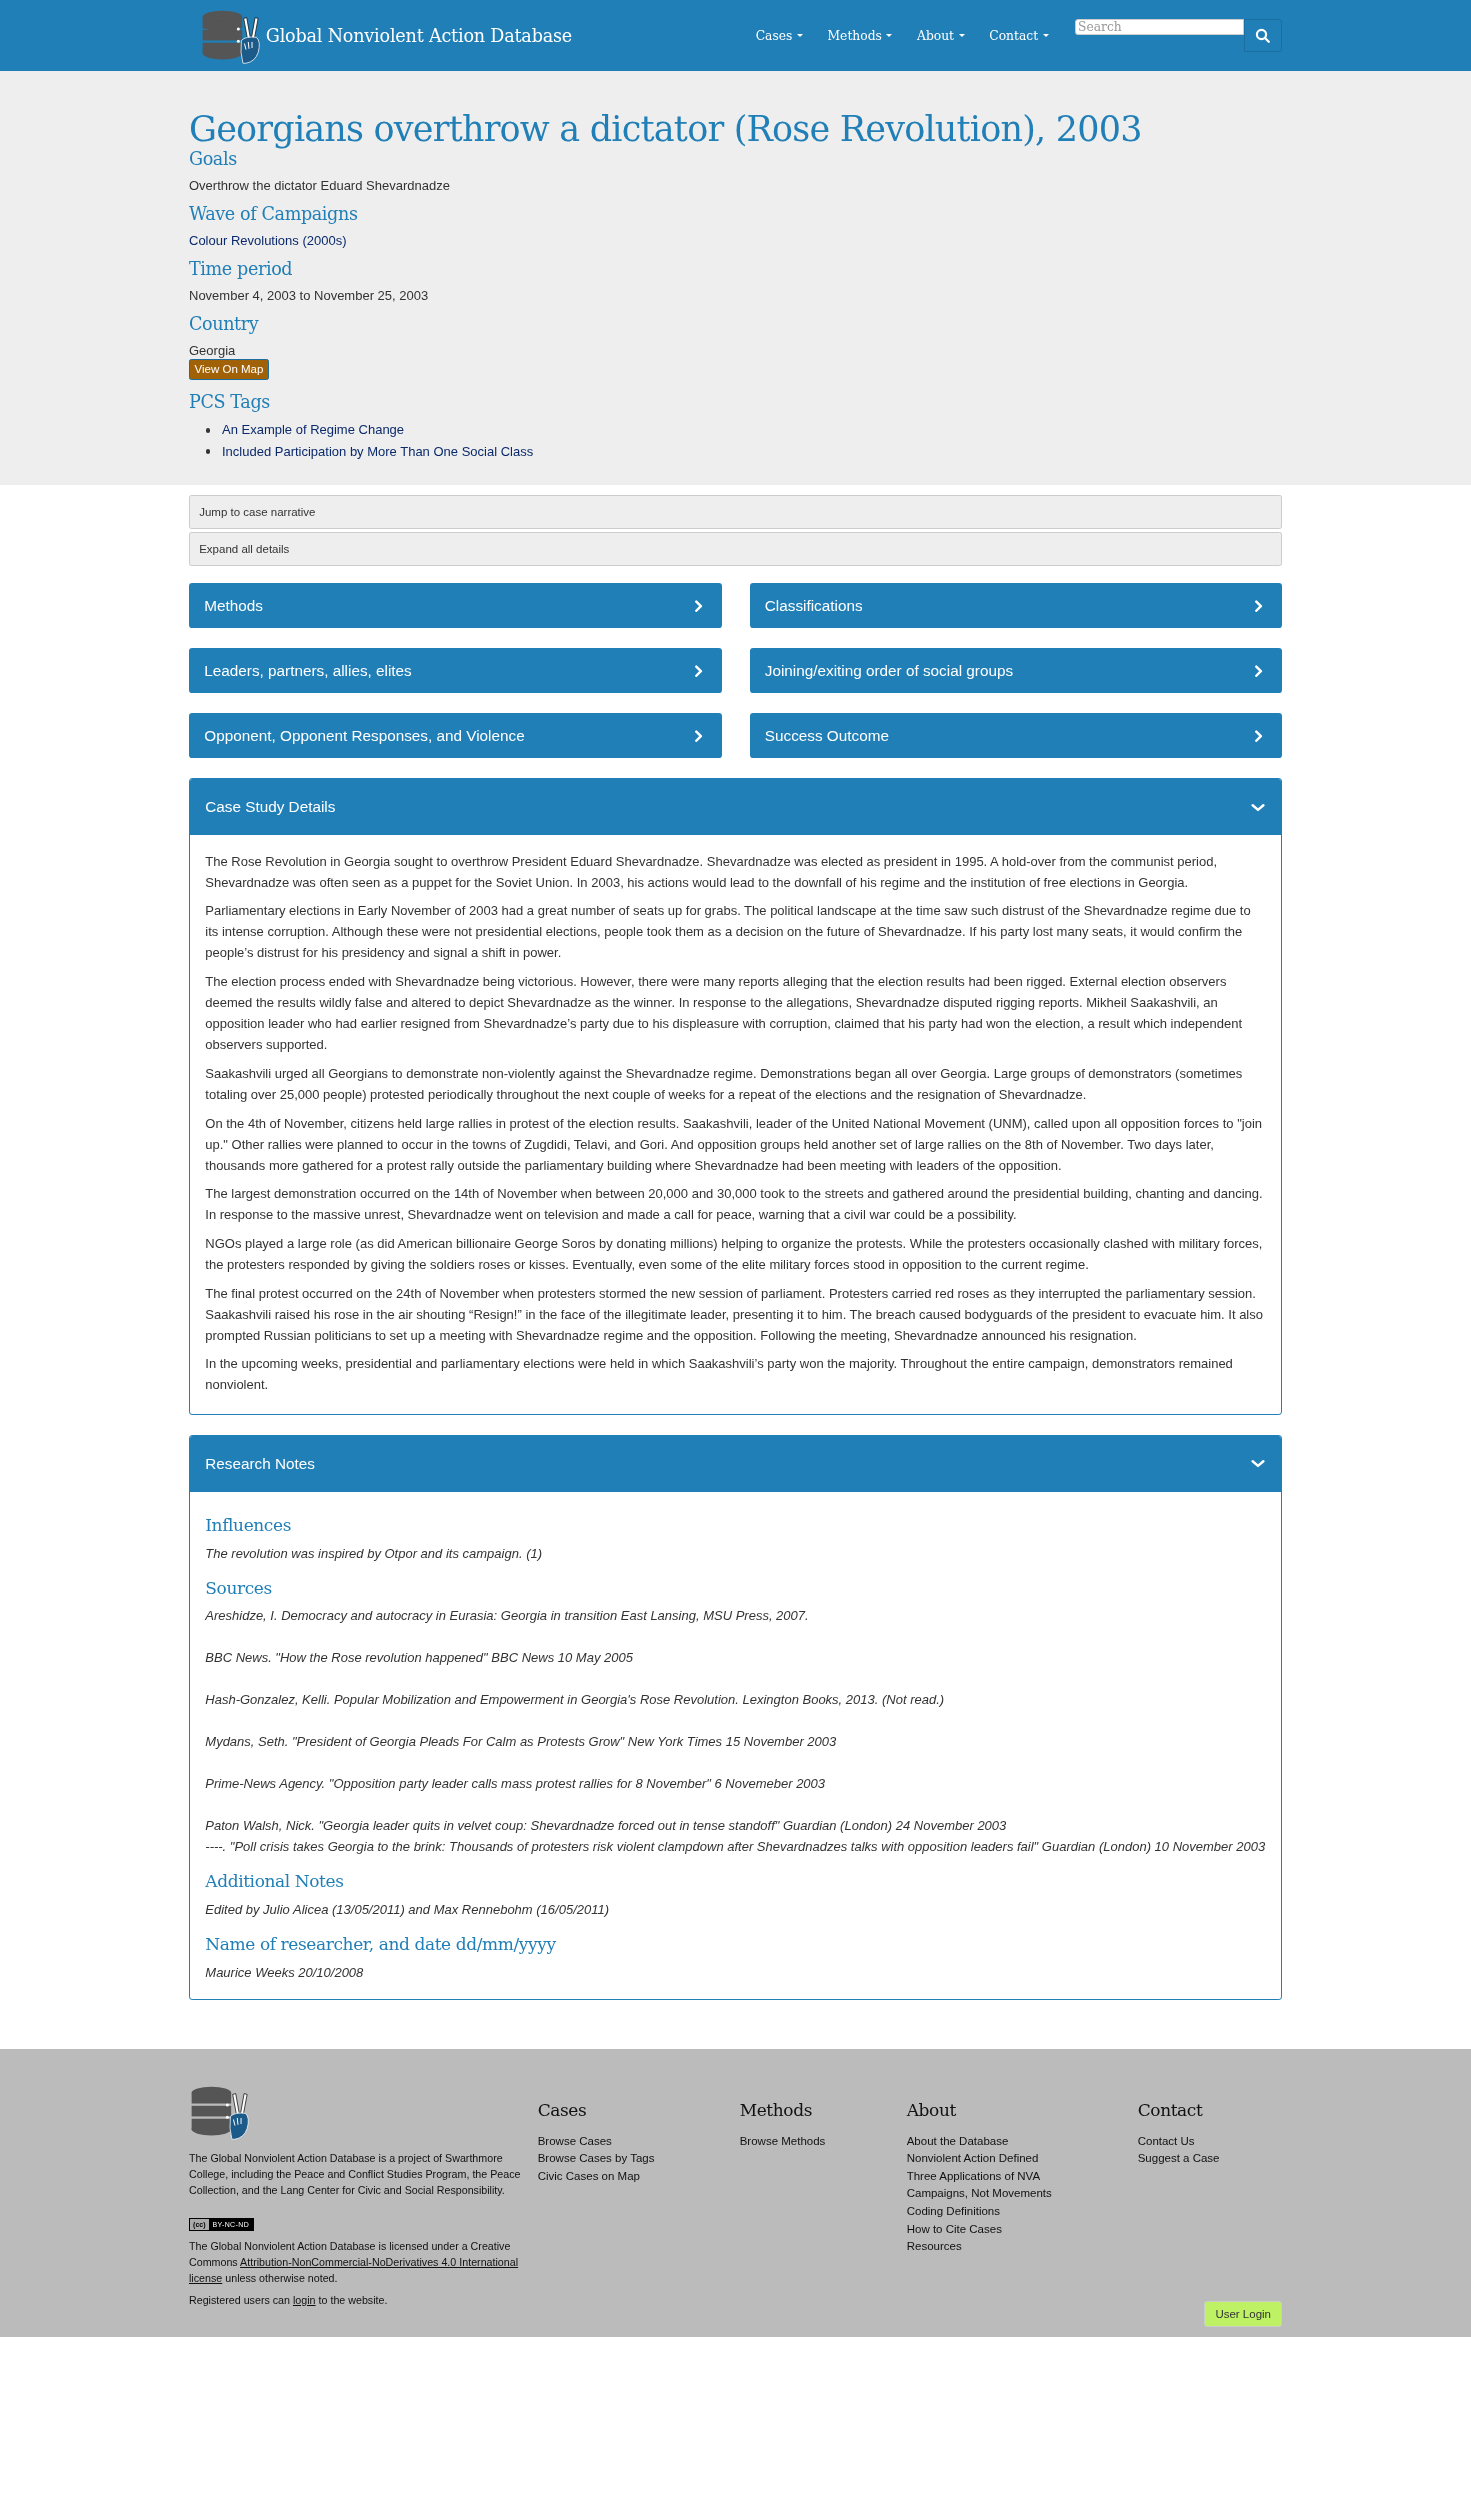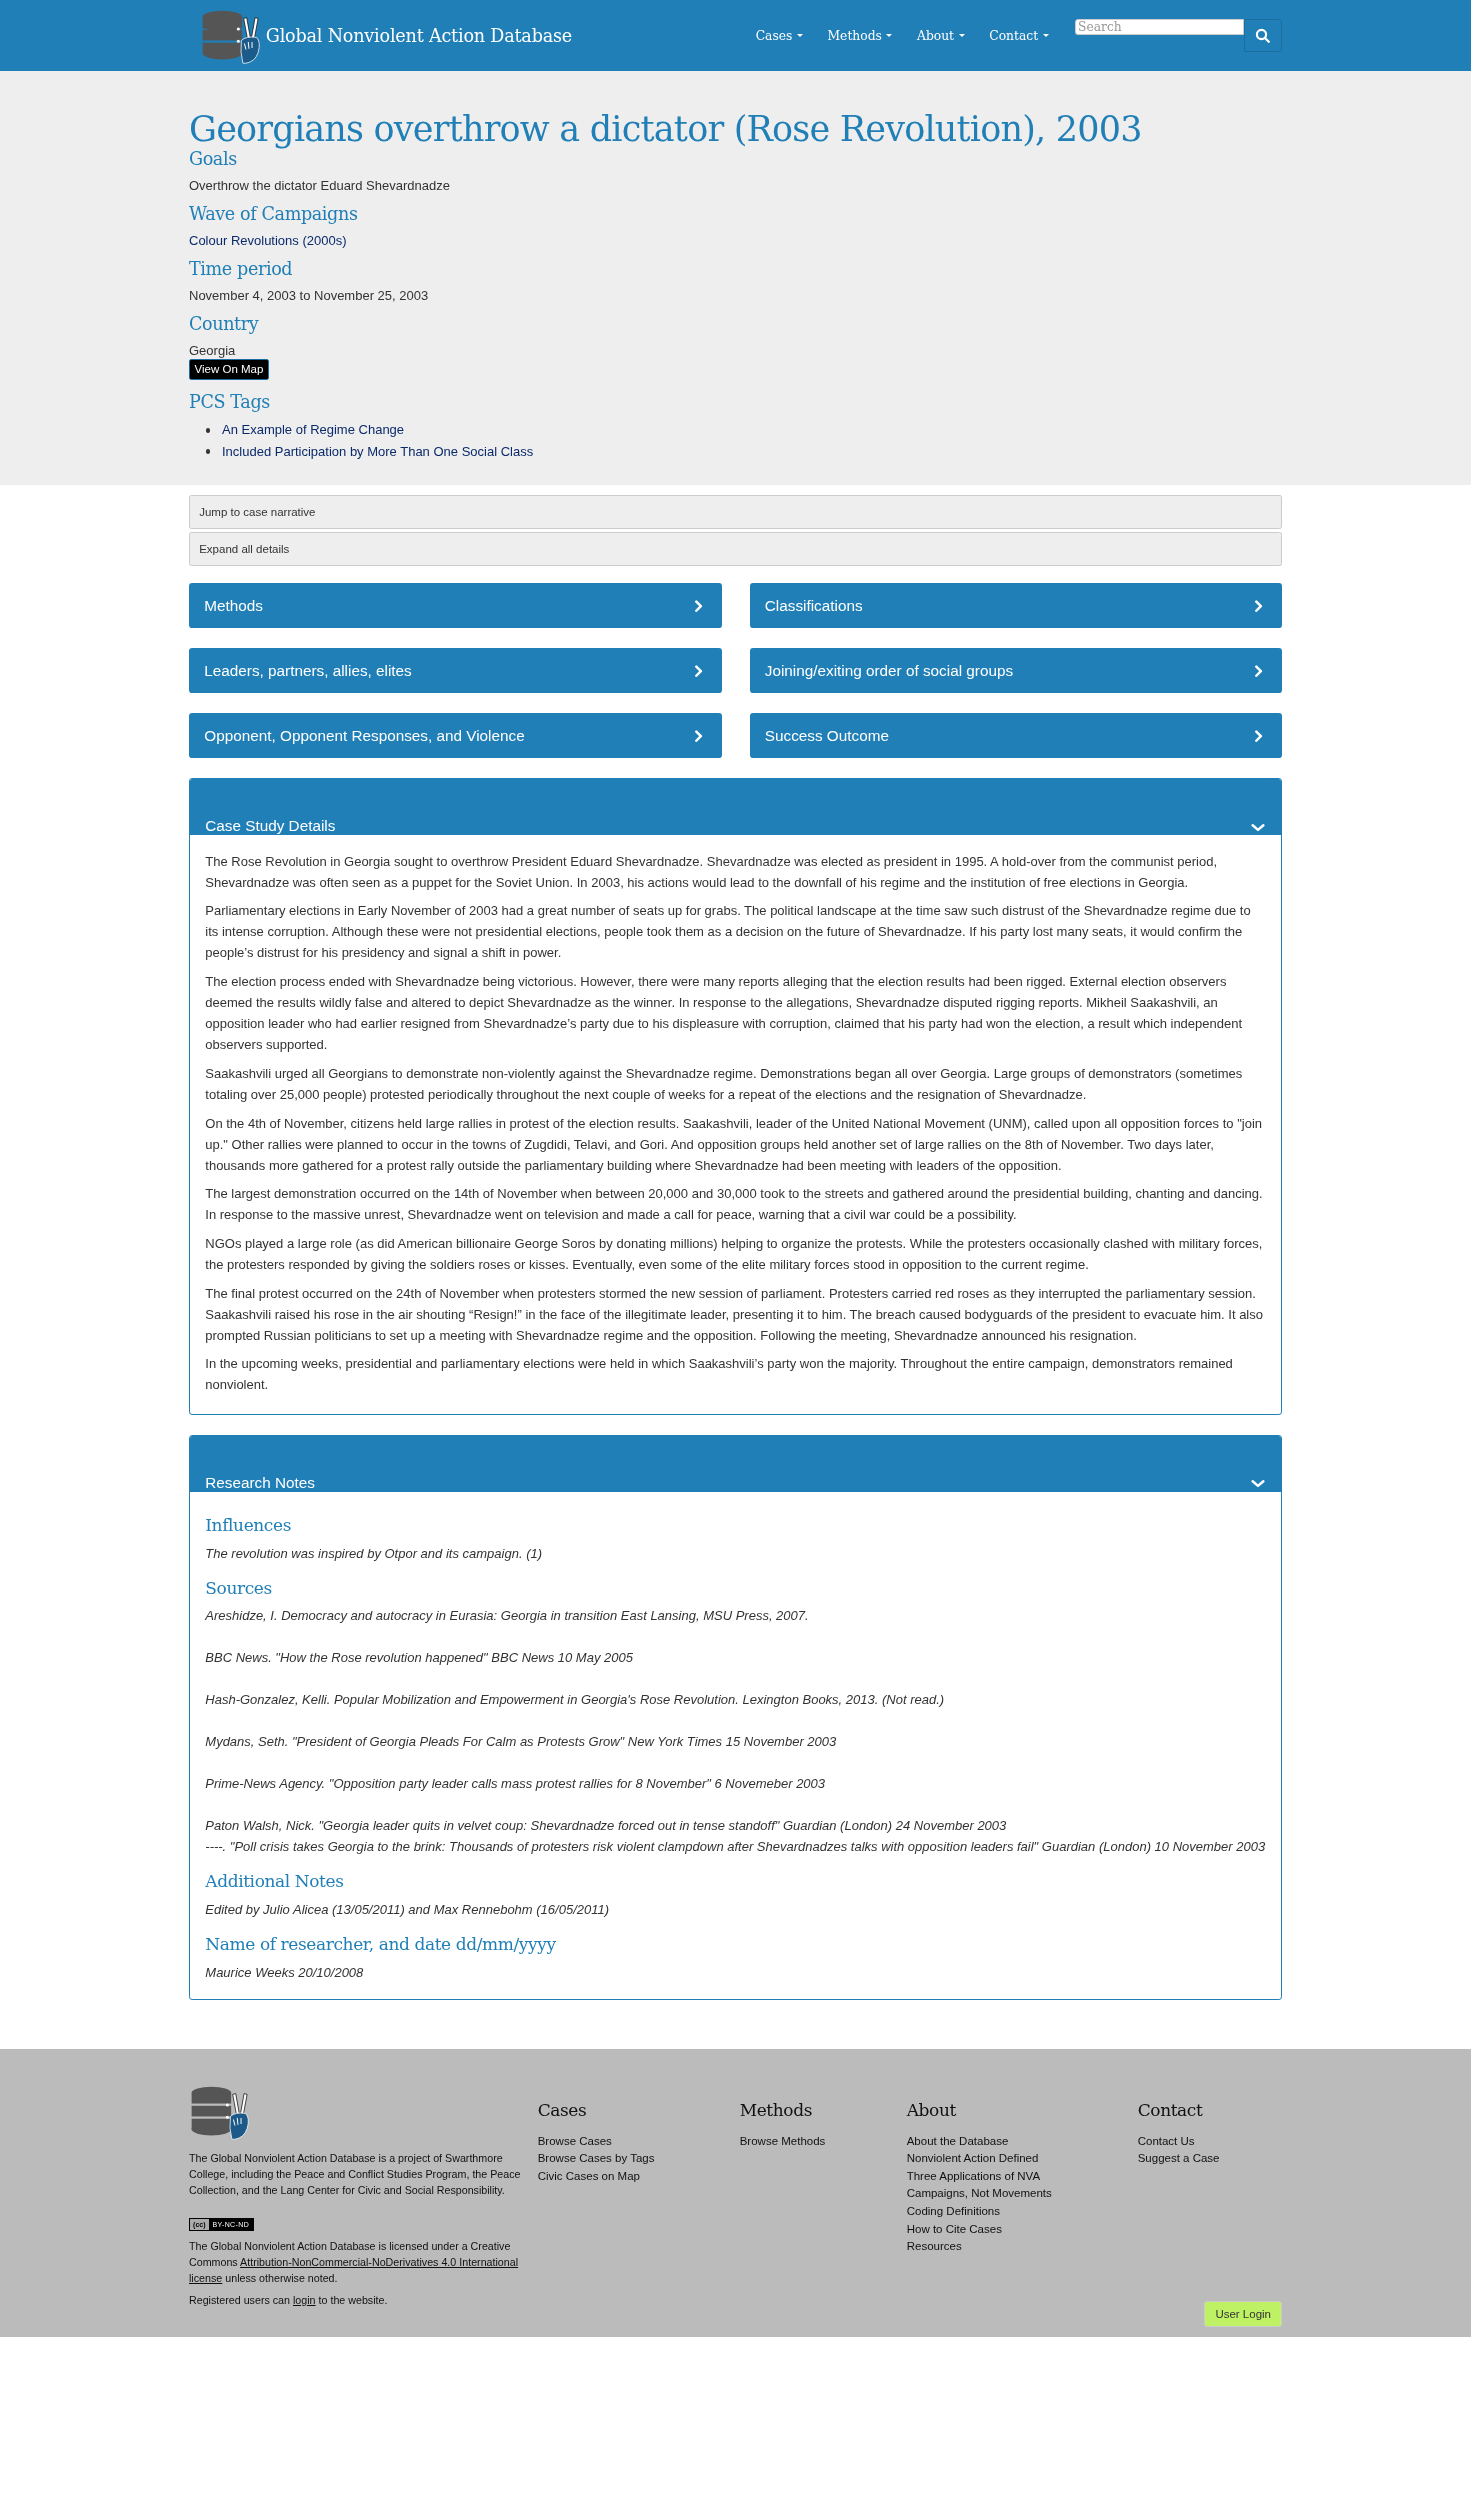--- a/index.html
+++ b/index.html
@@ -22,36 +22,36 @@
     .search-input { width: 169px; height: 16px; border: 0.8px solid #ccc; border-radius: 3.1px 0 0 3.1px; padding: 0 2px; font-family: "DejaVu Serif", serif; font-size: 12.3px; color: #999; background: #fff; }
     .search-input::placeholder { color: #999; }
     .search-btn { width: 38px; height: 33px; background: #207fb7; border: 0.8px solid #1b6e9f; border-radius: 0 3.1px 3.1px 0; display: flex; align-items: center; justify-content: center; cursor: pointer; }
 
     
     .hero { background: #eeeeee; padding: 38px 0 23px; }
     .page-title { font-family: "DejaVu Serif", serif; color: #207fb7; font-size: 35px; font-weight: normal; letter-spacing: -0.8px; }
     .field-h { font-family: "DejaVu Serif", serif; color: #207fb7; font-size: 17.6px; font-weight: normal; margin: 0 0 9.2px; letter-spacing: -0.4px; }
     .field-v { font-size: 13px; color: #333; margin-bottom: 10.7px; }
     .field-link { color: #0b2a6b; }
-    .btn-map { display: inline-block; background: #000000; color: #fff; font-size: 11.5px; padding: 3.1px 4.6px; border-radius: 2.3px; margin-top: -3.1px; margin-bottom: 12.3px; border: 0.8px solid #1b6e9f; cursor: pointer; }
+    .btn-map { display: inline-block; background: #a16207; color: #fff; font-size: 11.5px; padding: 3.1px 4.6px; border-radius: 2.3px; margin-top: -3.1px; margin-bottom: 12.3px; border: 0.8px solid #1b6e9f; cursor: pointer; }
     .tags { list-style: none; padding-left: 7.7px; margin-top: -1.5px; }
     .tags li { font-size: 13px; color: #0b2a6b; line-height: 21.5px; display: flex; align-items: center; }
     .tags li::before { content: ""; width: 4.6px; height: 4.6px; background: #333; border-radius: 50%; margin-right: 11.5px; margin-left: 9.2px; }
 
     
     .actions { padding: 9.2px 0 17px; display: flex; gap: 3.8px; flex-direction: column; }
     .btn-plain { background: #eee; border: 0.8px solid #ccc; border-radius: 2.3px; height: 34px; padding: 0 9.2px; font-size: 11.5px; color: #333; display: flex; align-items: center; cursor: pointer; }
 
     
     .panel-grid { display: grid; grid-template-columns: 1fr 1fr; column-gap: 28px; row-gap: 20px; margin-bottom: 20px; }
     .panel-head { background: #207fb7; color: #fff; height: 45px; border-radius: 3.1px; display: flex; align-items: center; padding: 0 15.3px; font-size: 15.3px; justify-content: space-between; cursor: pointer; }
     .chev { width: 15.3px; height: 15.3px; display: flex; align-items: center; justify-content: center; }
 
     .panel { border: 0.8px solid #207fb7; border-radius: 3.1px; margin-bottom: 20px; }
-    .panel .panel-head { border-radius: 2.3px 2.3px 0 0; height: 56px; align-items: flex-end; }
+    .panel .panel-head { border-radius: 2.3px 2.3px 0 0; height: 56px; }
     .panel-body { padding: 15.3px 15.3px 10.7px; }
     .narrative p { font-size: 13px; line-height: 21px; color: #333; margin-bottom: 7.7px; }
     .sub-h { font-family: "DejaVu Serif", serif; color: #207fb7; font-size: 17px; font-weight: normal; letter-spacing: -0.4px; margin: 14px 0 7.7px; }
     .notes p { font-size: 13px; line-height: 21px; color: #333; font-style: italic; }
     .notes .src { margin-bottom: 21px; }
     .notes .src.tight { margin-bottom: 0; }
 
     
     .footer { background: #bbbbbb; padding: 34px 0 31px; margin-top: 49px; }
     .footer .container { display: flex; position: relative; }

